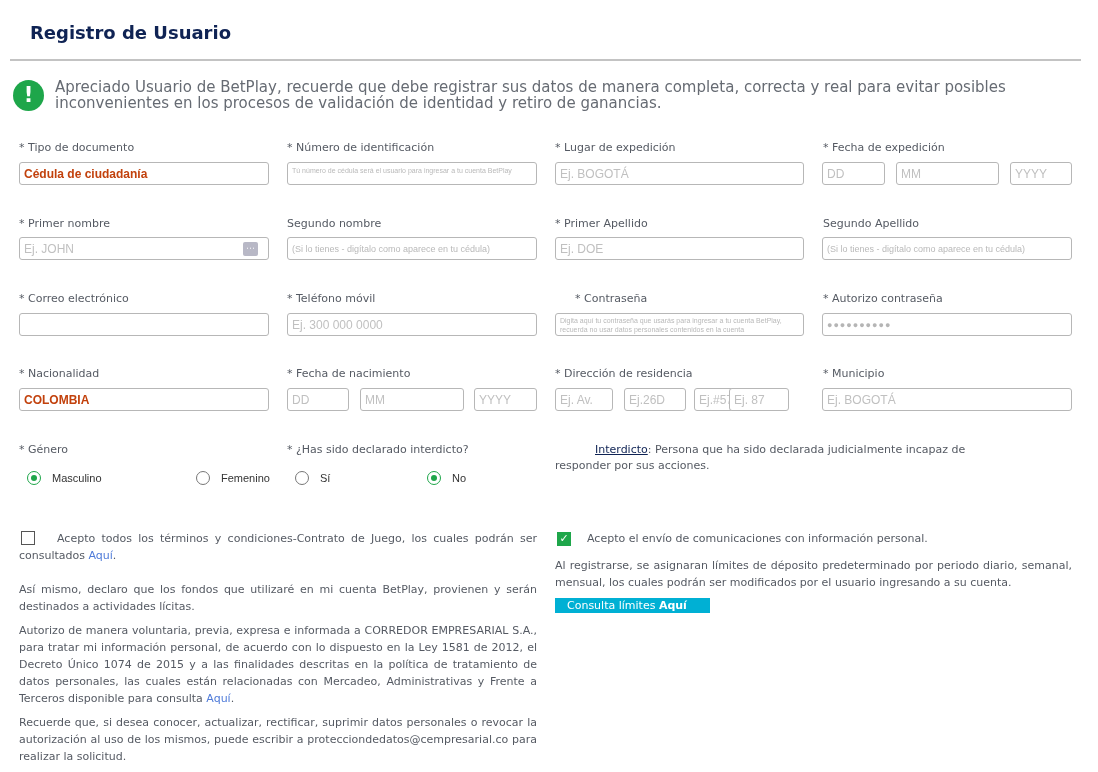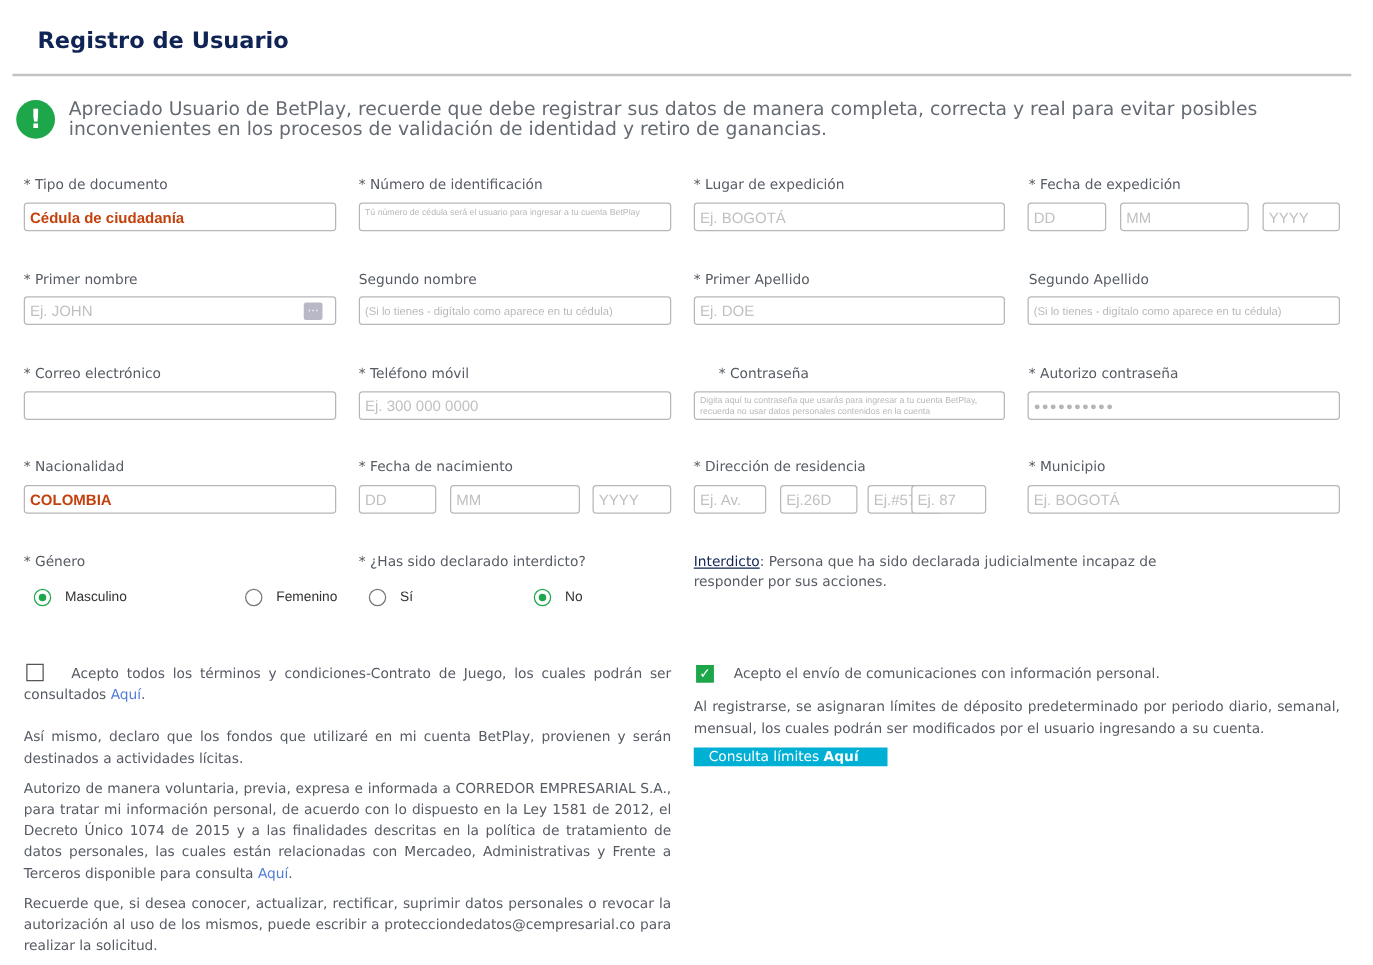--- a/index.html
+++ b/index.html
@@ -14,21 +14,21 @@
   .input.filled { color: #c2410c; font-size: 12px; font-weight: bold; }
   .input.tiny { font-size: 7px; color: #b9b9b9; line-height: 9px; align-items: center; white-space: normal; }
   .input.small { font-size: 9px; color: #b9b9b9; }
   .dots { letter-spacing: 1px; font-size: 9px; color: #b5b5b5; }
   .input-icon { position: absolute; right: 10px; top: 4px; width: 15px; height: 14px; background: #b8b8c6; border-radius: 2px; color: #fff; font-size: 9px; line-height: 12px; text-align: center; }
   .radio { position: absolute; display: flex; align-items: center; font-size: 11px; color: #333; font-family: "Liberation Sans", sans-serif; }
   .radio .circle { width: 14px; height: 14px; border-radius: 50%; border: 1px solid #777; margin-right: 11px; position: relative; background: #fff; }
   .radio .circle.on { border-color: #1ea64a; }
   .radio .circle.on::after { content: ""; position: absolute; left: 3px; top: 3px; width: 6px; height: 6px; border-radius: 50%; background: #1ea64a; }
   .interdicto { position: absolute; left: 555px; top: 442px; width: 420px; font-size: 11px; line-height: 16px; color: #555a63; }
-  .interdicto u { color: #0f2354; text-decoration: underline; }
+  .interdicto u { color: #0f2354; text-decoration: underline; margin-left: 40px; }
   .para { position: absolute; font-size: 11px; line-height: 17px; color: #555a63; text-align: justify; }
   .link { color: #4f7bd9; }
   .checkbox { position: absolute; width: 14px; height: 14px; border: 1px solid #555; background: #fff; }
   .checkbox.on { background: #1ea64a; border-color: #1ea64a; color: #fff; font-size: 11px; line-height: 12px; text-align: center; font-weight: bold; }
   .limits-btn { position: absolute; left: 555px; top: 598px; width: 155px; height: 15px; background: #00b0d4; color: #fff; font-size: 11px; line-height: 15px; padding-left: 12px; white-space: nowrap; }
   .limits-btn b { font-weight: bold; }
 </style>
 </head>
 <body>
 

